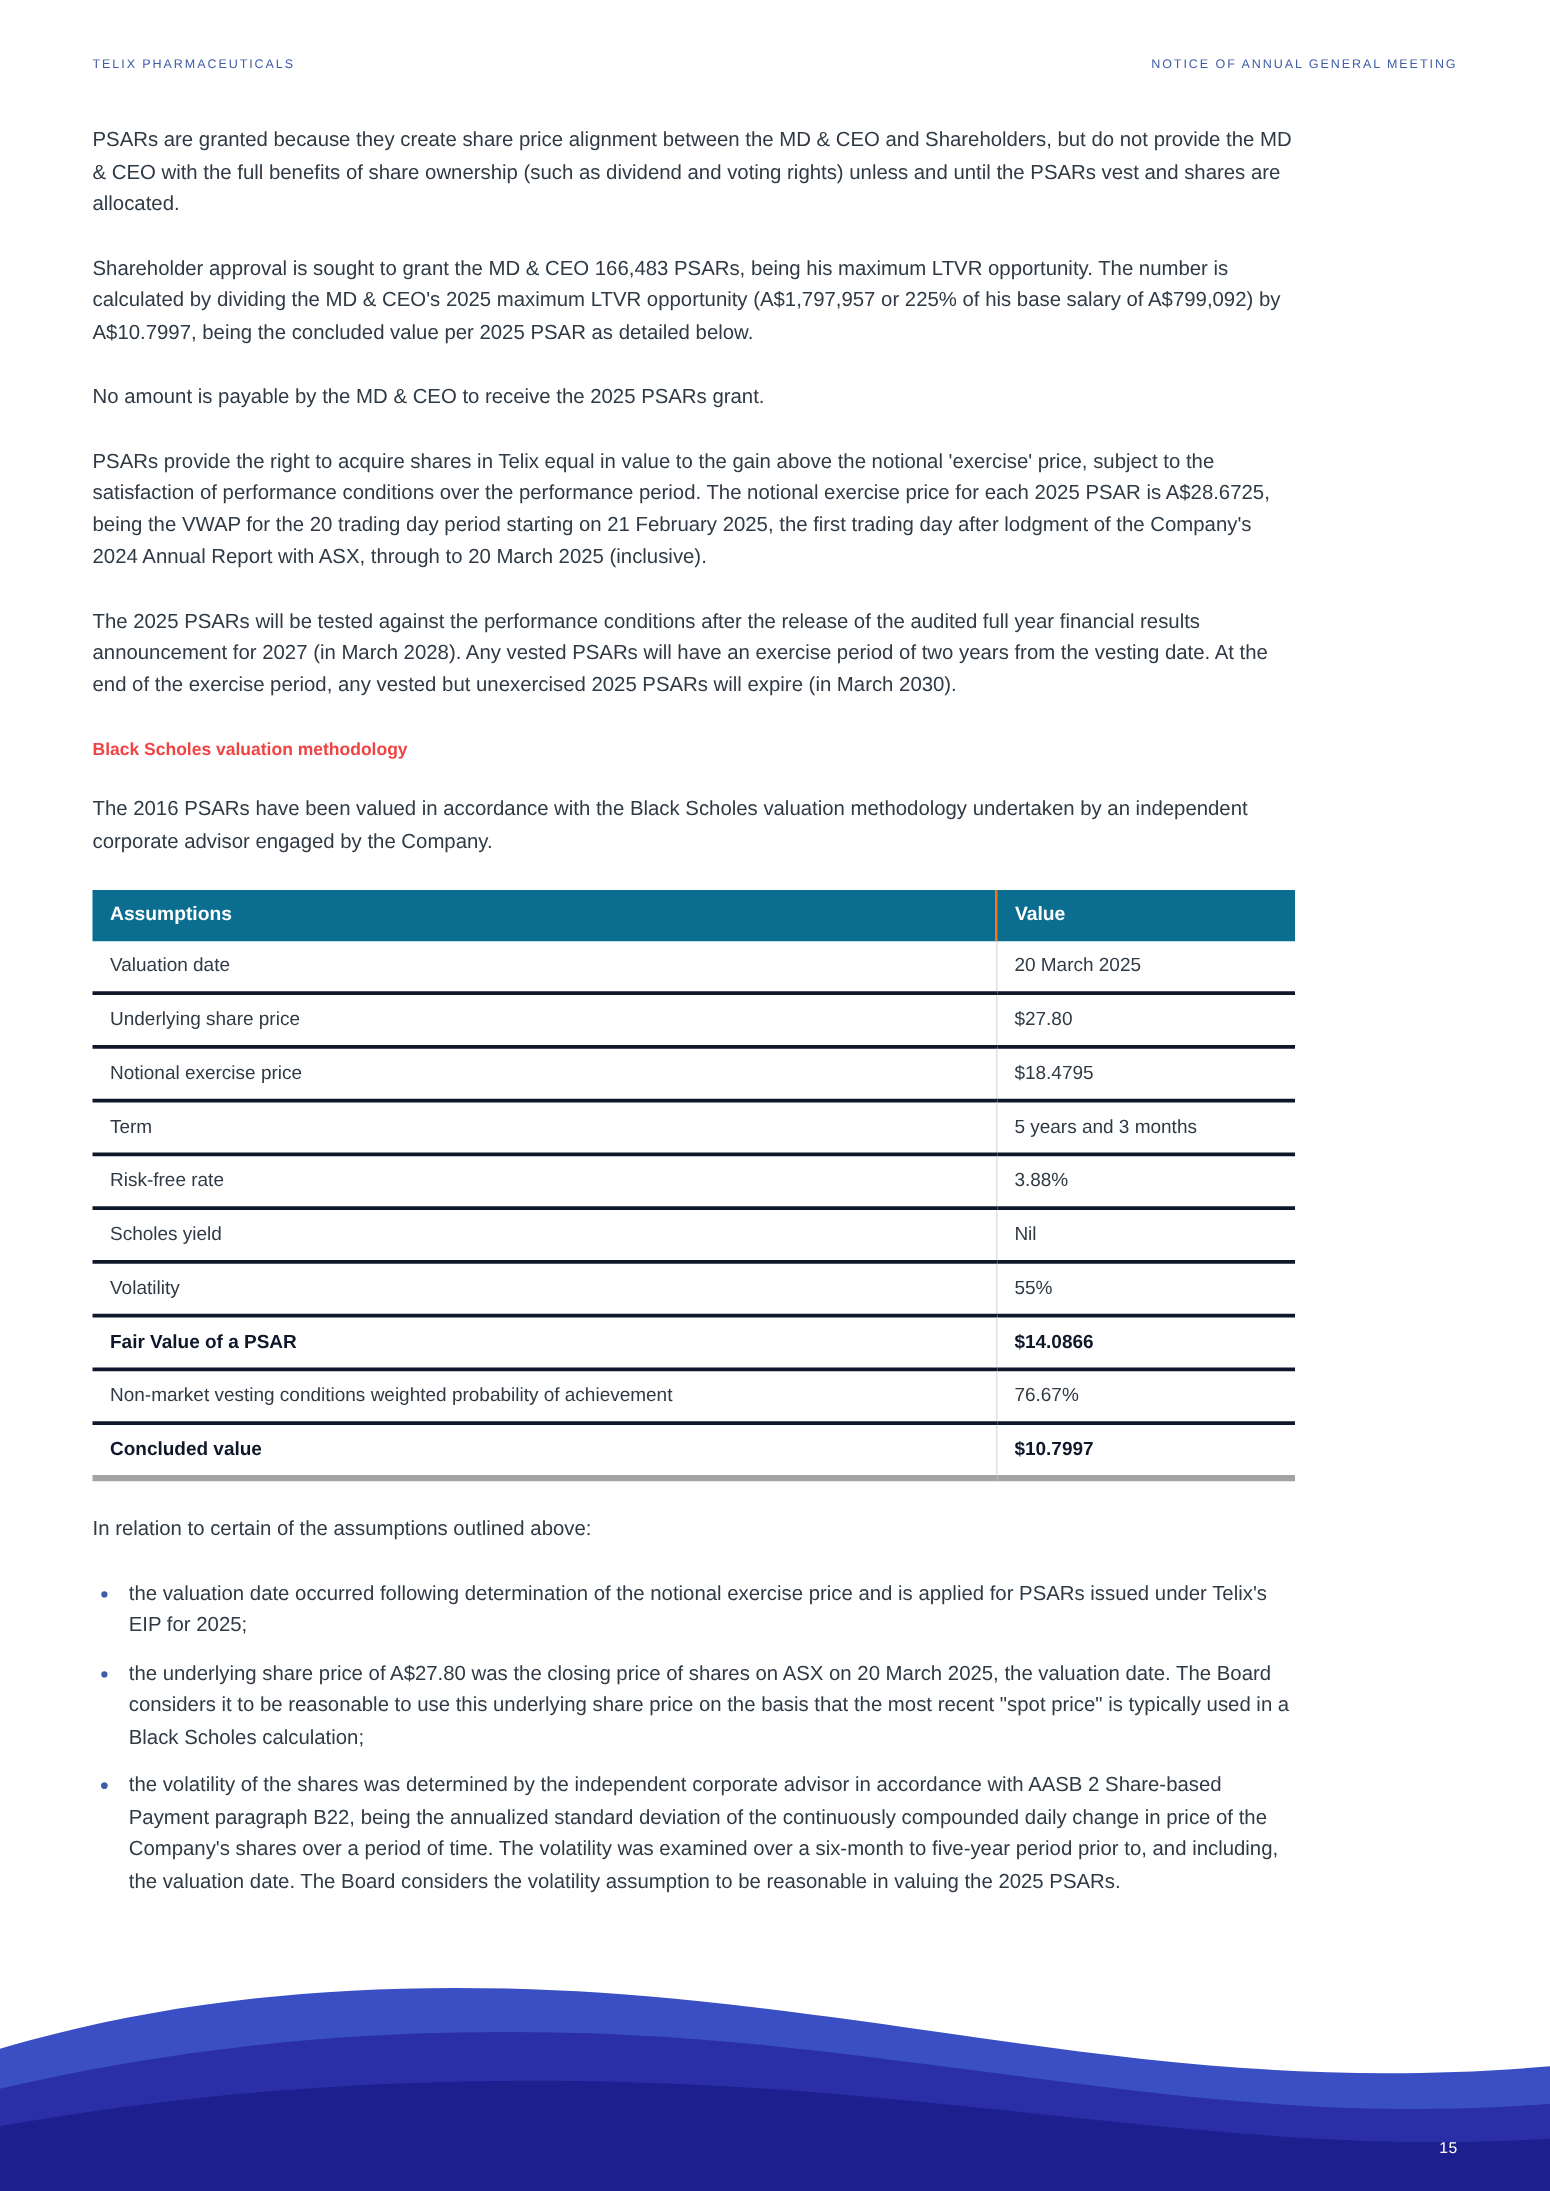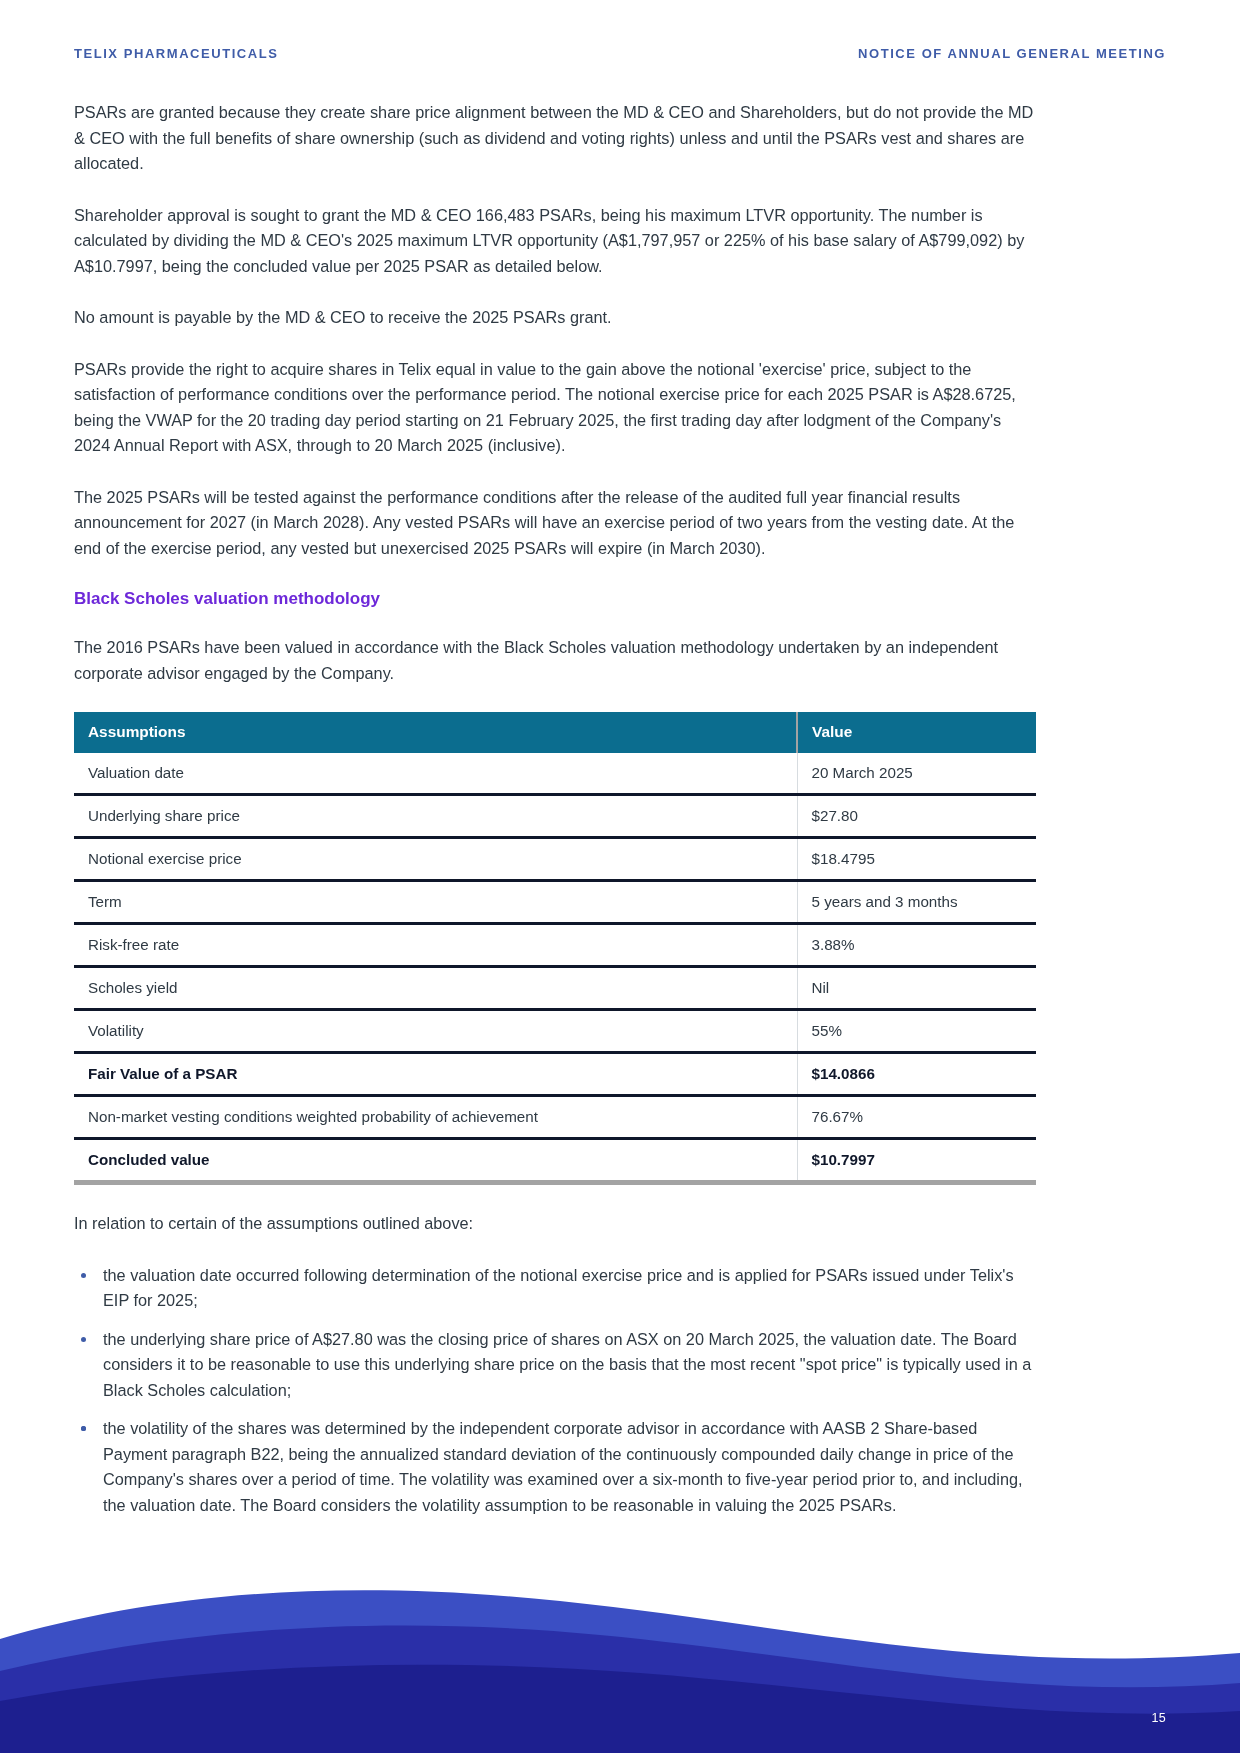--- a/index.html
+++ b/index.html
@@ -24,24 +24,24 @@
 
   
   .running-header {
     position: absolute;
     top: 46px;
     left: 74px;
     right: 74px;
     display: flex;
     justify-content: space-between;
     align-items: baseline;
-    font-size: 13px;
+    font-size: 10px;
     letter-spacing: 1.55px;
     color: #3f5ca8;
-    font-weight: 700;
+    font-weight: 400;
   }
   .running-header .rh-right { text-align: right; }
 
   
   .content {
     position: absolute;
     top: 100px;
     left: 74px;
     width: 962px;
   }
@@ -49,24 +49,24 @@
   p.body-text {
     margin: 0 0 26px 0;
     font-size: 16.3px;
     line-height: 25.5px;
     color: #2f3a44;
     text-align: left;
   }
 
   h2.section-heading {
     margin: 4px 0 24px 0;
-    font-size: 17px;
+    font-size: 14px;
     line-height: 24px;
     font-weight: bold;
-    color: #6d28d9;
+    color: #ef4444;
   }
 
   
   table.assumptions {
     width: 962px;
     border-collapse: collapse;
     margin: 4px 0 26px 0;
     font-size: 15.2px;
     table-layout: fixed;
   }
@@ -76,21 +76,21 @@
   table.assumptions thead th {
     background: #0b6d8f;
     color: #ffffff;
     font-weight: bold;
     font-size: 15.4px;
     text-align: left;
     padding: 11px 14px 12px 14px;
     border: none;
   }
   table.assumptions thead th.th-value {
-    border-left: 2px solid #a3a3a3;
+    border-left: 2px solid #f97316;
   }
 
   table.assumptions tbody td {
     padding: 10px 14px 11px 14px;
     border-bottom: 3px solid #0f172a;
     color: #2f3a44;
     vertical-align: middle;
     line-height: 19px;
   }
   table.assumptions tbody td.td-value {

